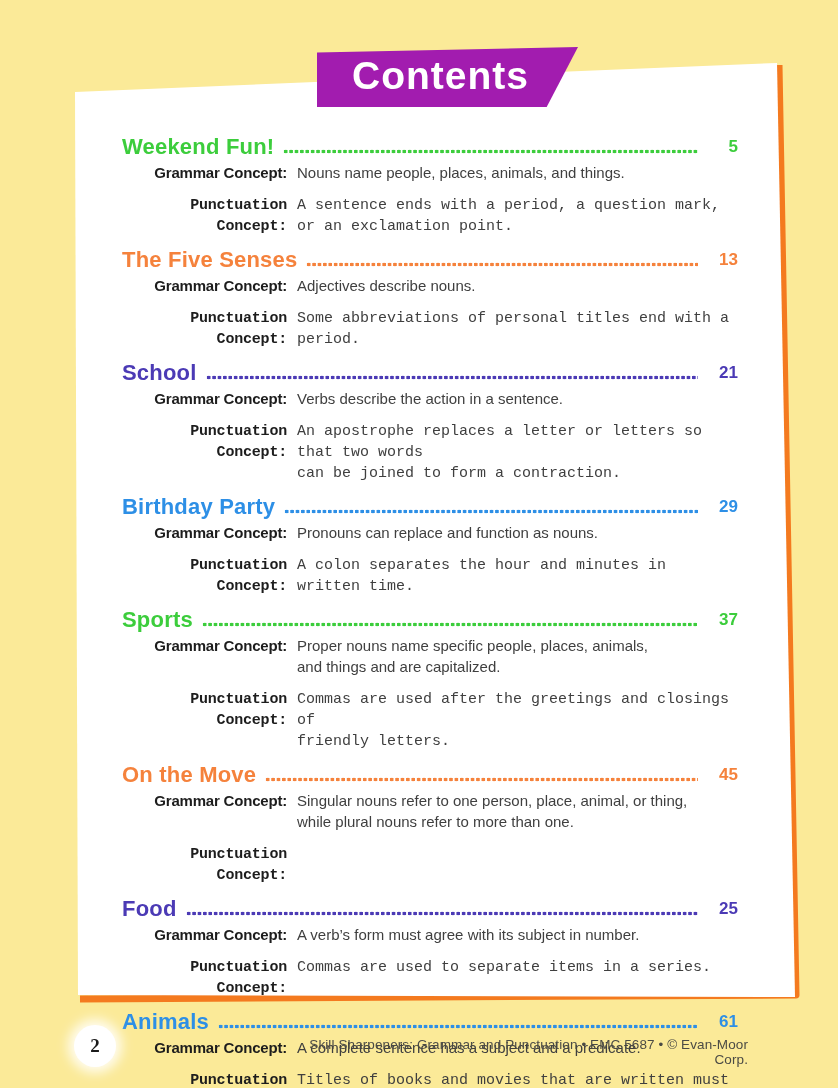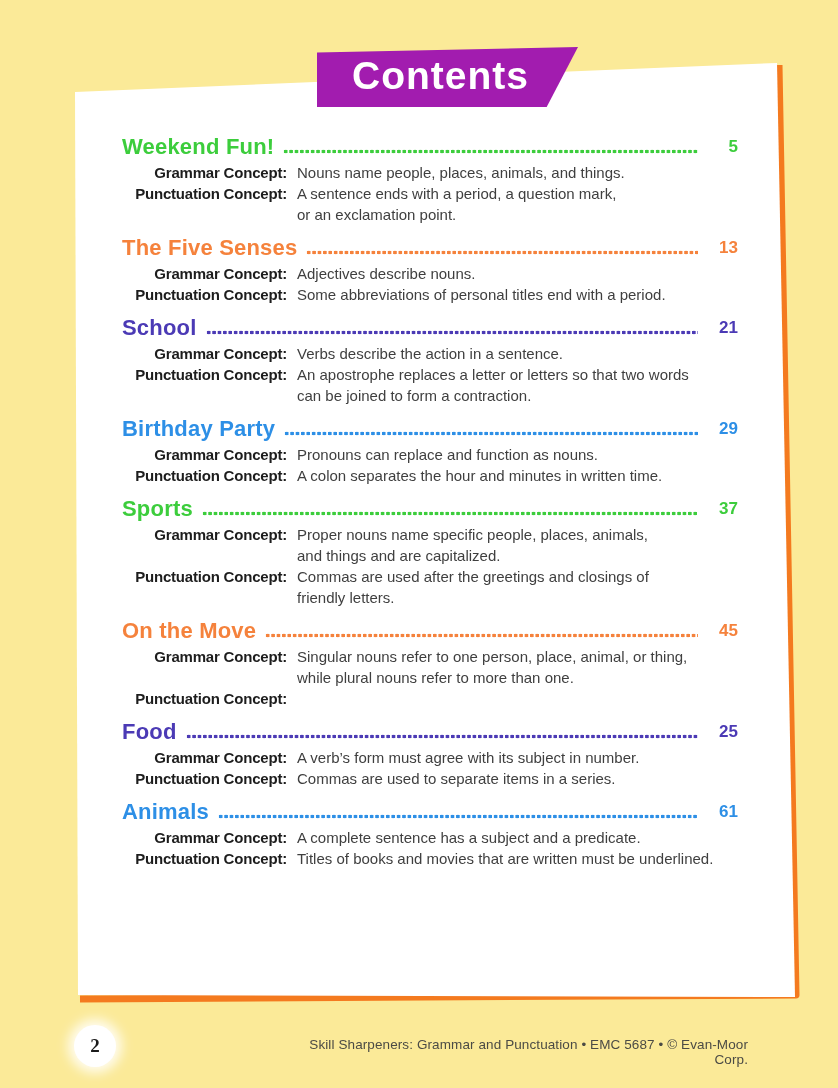--- a/index.html
+++ b/index.html
@@ -37,21 +37,21 @@
   }
   .toc-title { font-size:22px; font-weight:700; letter-spacing:0.2px; white-space:nowrap; }
   .toc-dots {
     flex:1; height:5px; align-self:flex-end; margin:0 10px 6px 9px;
     background-image:radial-gradient(circle, currentColor 1.7px, transparent 2.1px);
     background-size:5.4px 5px; background-repeat:repeat-x; background-position:left center;
   }
   .toc-page { font-size:17px; font-weight:700; min-width:30px; text-align:right; }
 
   .concept-row { display:flex; line-height:21px; }
-  .concept-row + .concept-row { margin-top:0; }
+  .concept-row + .concept-row { margin-top:12px;font-family:Liberation Mono, monospace; }
   .concept-label {
     width:165px; flex-shrink:0; text-align:right;
     font-size:15px; font-weight:700; color:#1d1d1d; letter-spacing:-0.2px;
   }
   .concept-text {
     margin-left:10px; font-size:15px; color:#3f3f3f; white-space:pre-line;
   }
 
   
   .page-circle {

